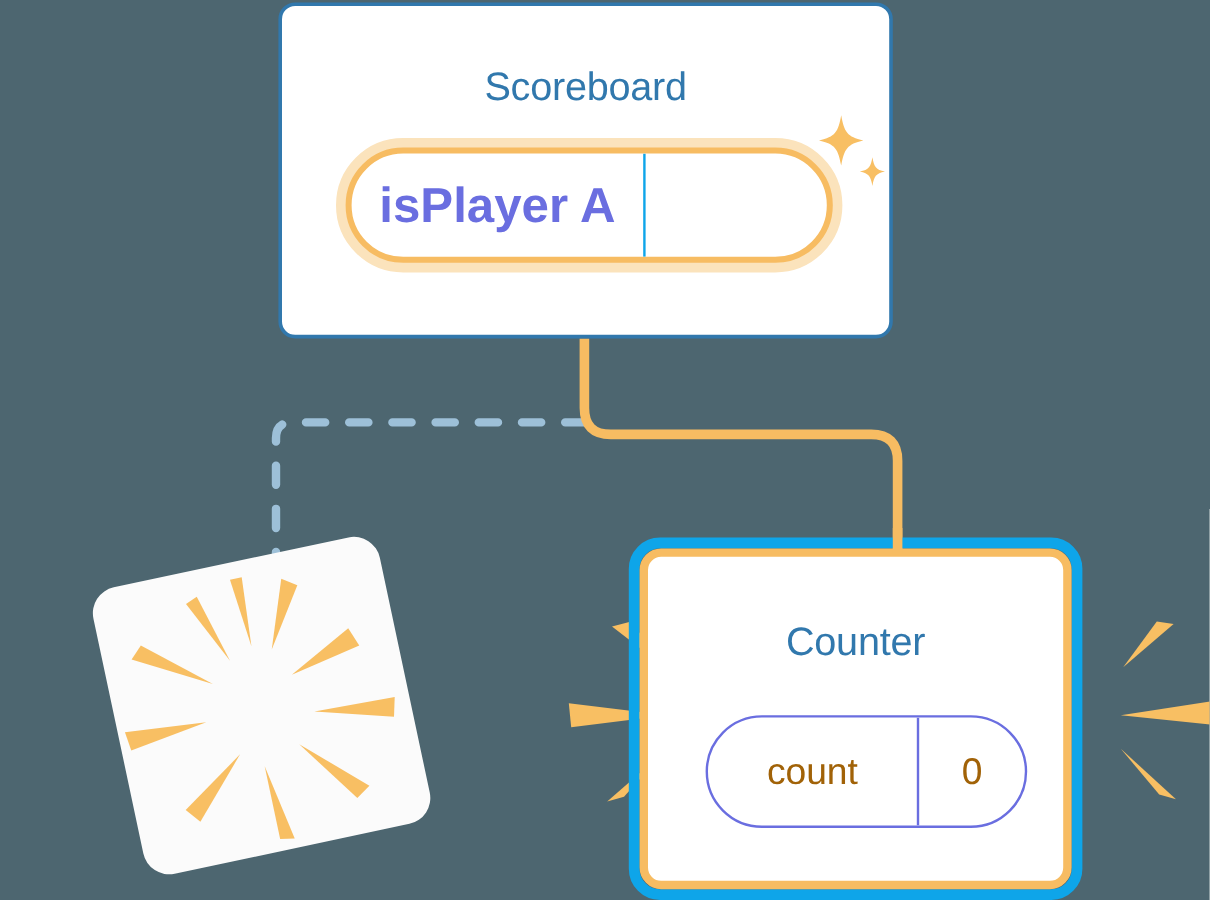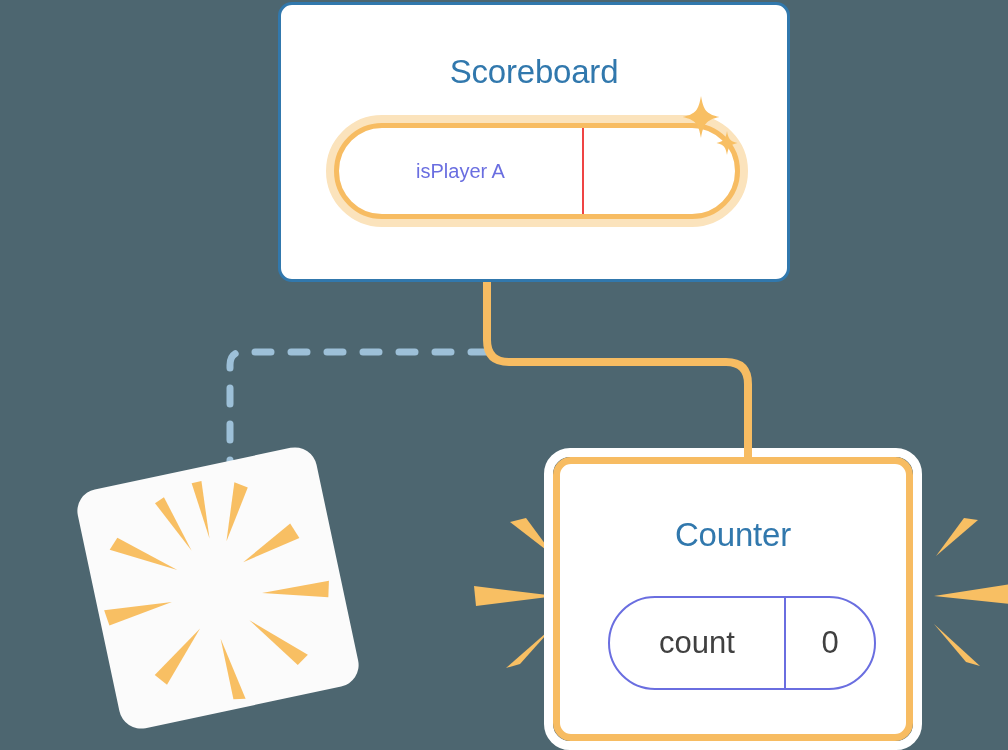--- a/index.html
+++ b/index.html
@@ -25,21 +25,20 @@
 
   
   .card-scoreboard {
     position: absolute;
     left: 232px;  top: 2px;
     width: 512px; height: 280px;
     background: #ffffff;
     border: 3px solid #3178ad;
     border-radius: 14px;
     z-index: 5;
-    margin-left: 46px;
   }
   .card-title {
     text-align: center;
     color: #3178ad;
     font-size: 33px;
     font-weight: 400;
     letter-spacing: -0.2px;
   }
   .card-scoreboard .card-title { margin-top: 48px; }
 
@@ -64,44 +63,44 @@
     align-items: stretch;
     overflow: hidden;
   }
   .pill-hi .pill-key,
   .pill-hi .pill-val {
     display: flex; align-items: center; justify-content: center;
     color: #6a6ee0;
   }
   .pill-hi .pill-key {
     flex: 0 0 245px;
-    font-size: 20px;
-    font-weight: 400;
-    border-right: 2px solid #ef4444;
+    font-size: 41px;
+    font-weight: 700;
+    border-right: 2px solid #0ea5e9;
   }
   .pill-hi .pill-val {
     flex: 1 1 auto;
     font-size: 33px;
     font-weight: 700;
   }
 
   
   .sparkles {
     position: absolute;
     left: 672px; top: 92px;
     width: 70px; height: 72px;
     z-index: 7;
   }
 
   
   .card-counter {
     position: absolute;
-    left: 544px; top: 448px;
+    left: 524px; top: 448px;
     width: 378px; height: 302px;
-    border: 9px solid #ffffff;
+    border: 9px solid #0ea5e9;
     border-radius: 26px;
     background: transparent;
     z-index: 5;
   }
   .card-counter-inner {
     position: absolute; inset: 0;
     border: 7px solid #f7bc62;
     border-radius: 18px;
     background: #ffffff;
   }
@@ -115,21 +114,21 @@
     border: 2px solid #6a6ee0;
     border-radius: 999px;
     background: #ffffff;
     display: flex;
     align-items: stretch;
     overflow: hidden;
   }
   .pill-plain .pill-key,
   .pill-plain .pill-val {
     display: flex; align-items: center; justify-content: center;
-    color: #404040;
+    color: #a16207;
     font-size: 31px;
     font-weight: 400;
   }
   .pill-plain .pill-key {
     flex: 0 0 176px;
     border-right: 2px solid #6a6ee0;
   }
   .pill-plain .pill-val { flex: 1 1 auto; }
 
   

